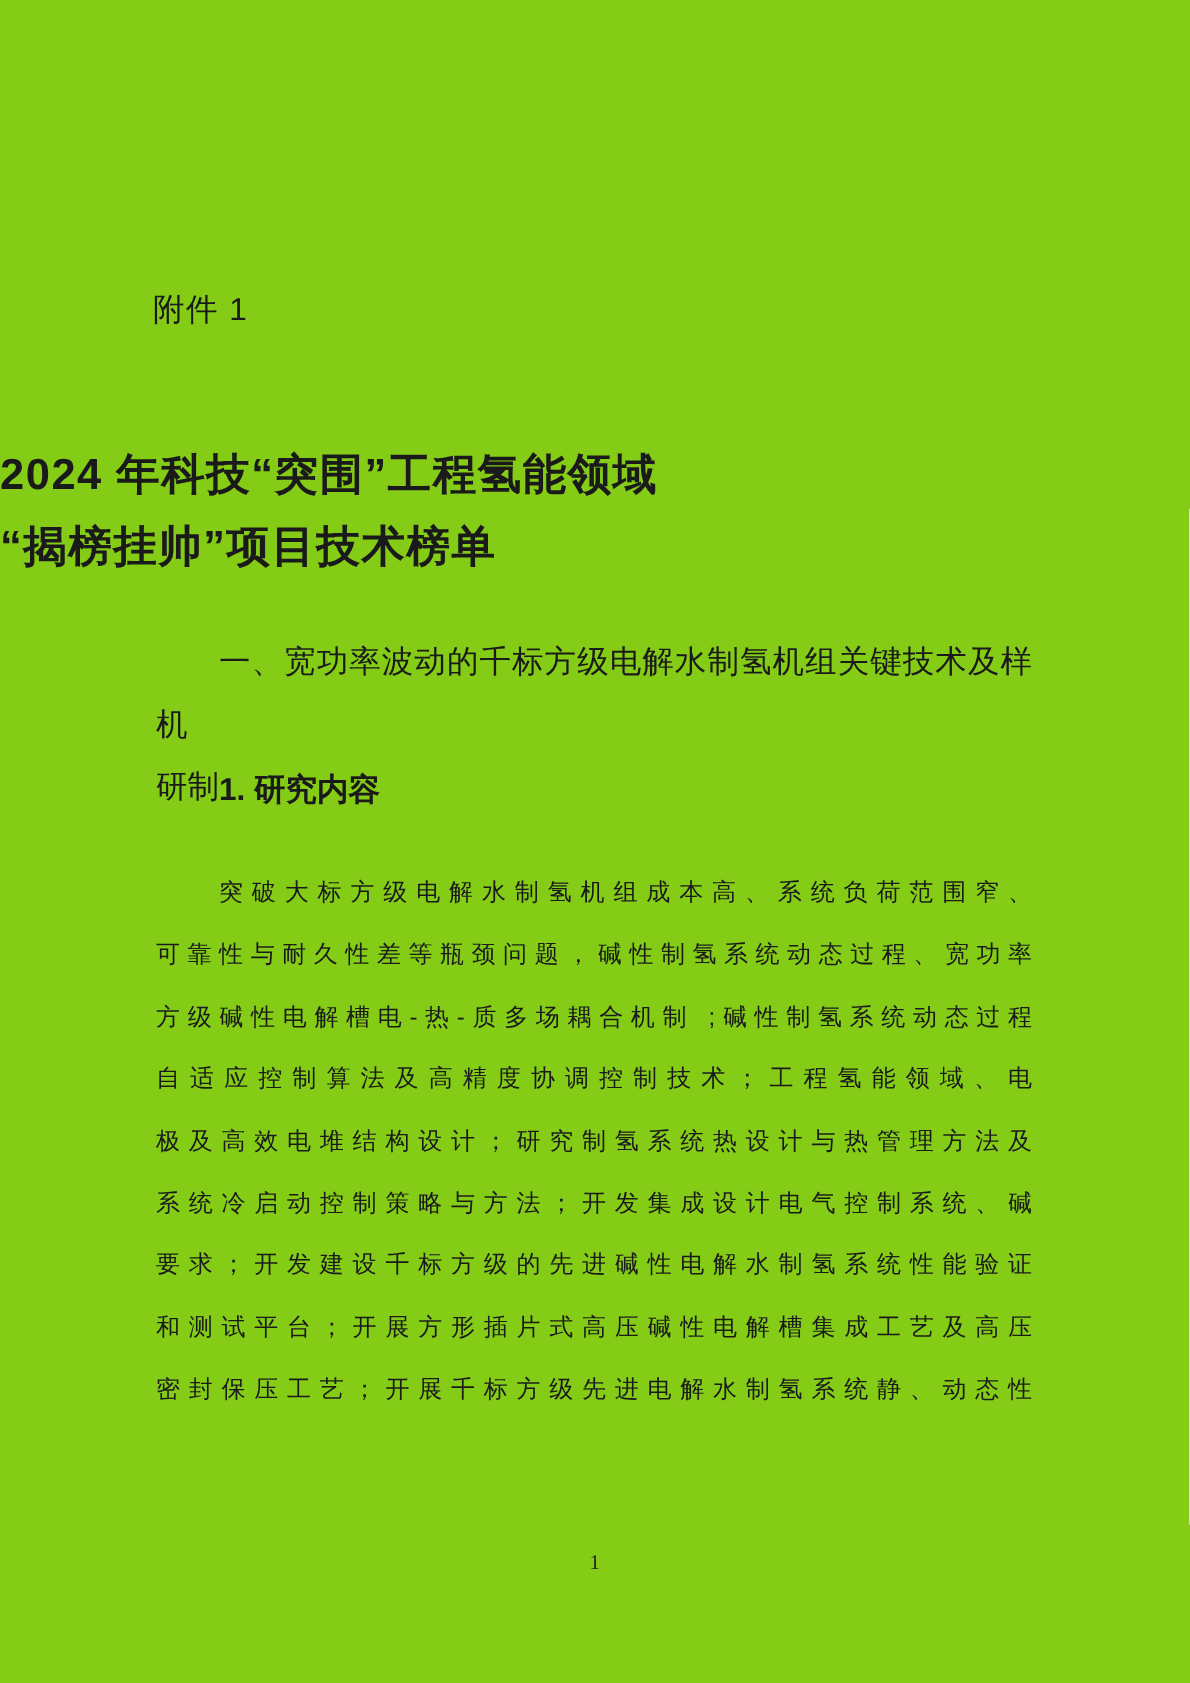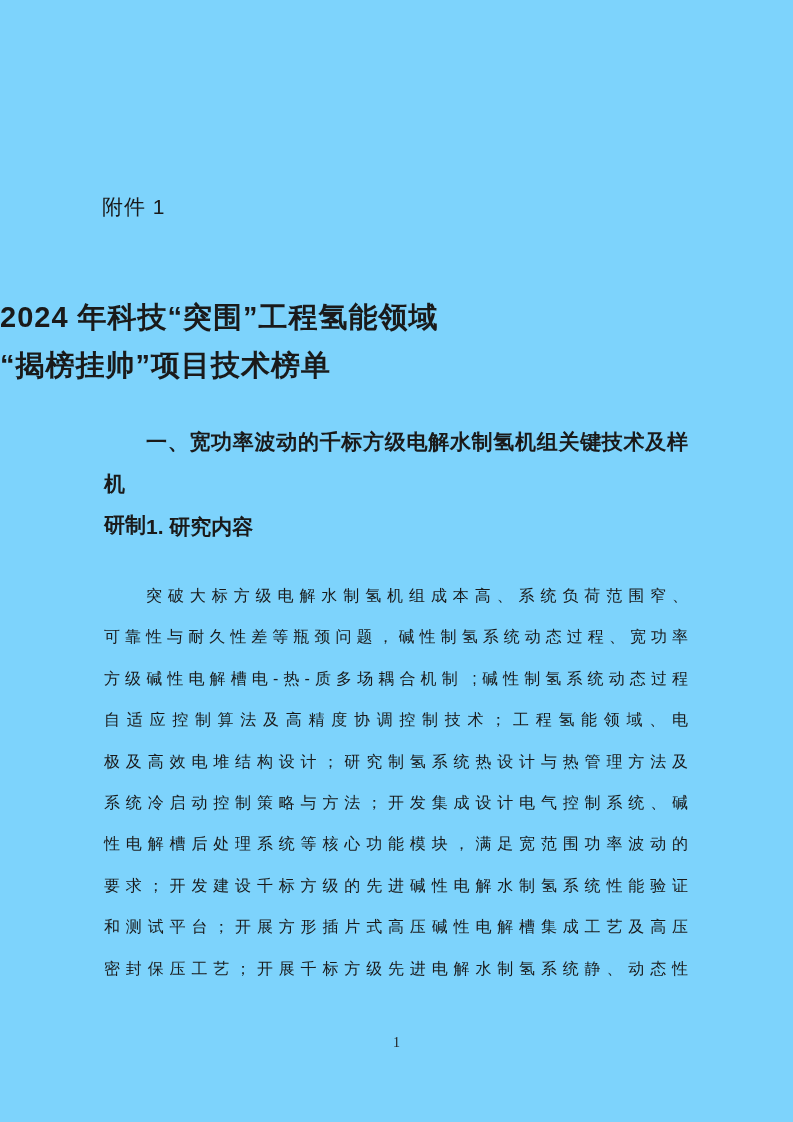--- a/index.html
+++ b/index.html
@@ -4,21 +4,21 @@
 <style>
   html, body {
     margin: 0;
     padding: 0;
     background: #ffffff;
   }
   .page {
     position: relative;
     width: 793px;
     height: 1122px;
-    background: #7dd3fc;
+    background: #84cc16;
     font-family: "Liberation Sans", sans-serif;
     color: #1a1a1a;
     overflow: hidden;
   }
   .attachment {
     position: absolute;
     left: 102px;
     top: 194px;
     font-size: 21px;
     line-height: 26px;
@@ -34,21 +34,21 @@
     font-weight: bold;
     line-height: 48px;
     letter-spacing: 1px;
   }
   .heading {
     position: absolute;
     left: 104px;
     width: 584px;
     top: 421px;
     font-size: 21px;
-    font-weight: bold;
+    font-weight: normal;
     line-height: 41.5px;
   }
   .subheading {
     position: absolute;
     left: 146px;
     top: 506px;
     font-size: 21px;
     font-weight: bold;
     line-height: 41.5px;
   }
@@ -97,21 +97,20 @@
 
   <div class="subheading">1. 研究内容</div>
 
   <div class="bodytext">
     <div class="jline indent">突破大标方级电解水制氢机组成本高、系统负荷范围窄、</div>
     <div class="jline">可靠性与耐久性差等瓶颈问题，碱性制氢系统动态过程、宽功率</div>
     <div class="jline">方级碱性电解槽电-热-质多场耦合机制 ;碱性制氢系统动态过程</div>
     <div class="jline">自适应控制算法及高精度协调控制技术；工程氢能领域、电</div>
     <div class="jline">极及高效电堆结构设计；研究制氢系统热设计与热管理方法及</div>
     <div class="jline">系统冷启动控制策略与方法；开发集成设计电气控制系统、碱</div>
-    <div class="jline">性电解槽后处理系统等核心功能模块，满足宽范围功率波动的</div>
     <div class="jline">要求；开发建设千标方级的先进碱性电解水制氢系统性能验证</div>
     <div class="jline">和测试平台；开展方形插片式高压碱性电解槽集成工艺及高压</div>
     <div class="jline">密封保压工艺；开展千标方级先进电解水制氢系统静、动态性</div>
   </div>
 
   <div class="pagenum">1</div>
 
 </div>
 
 </body></html>

